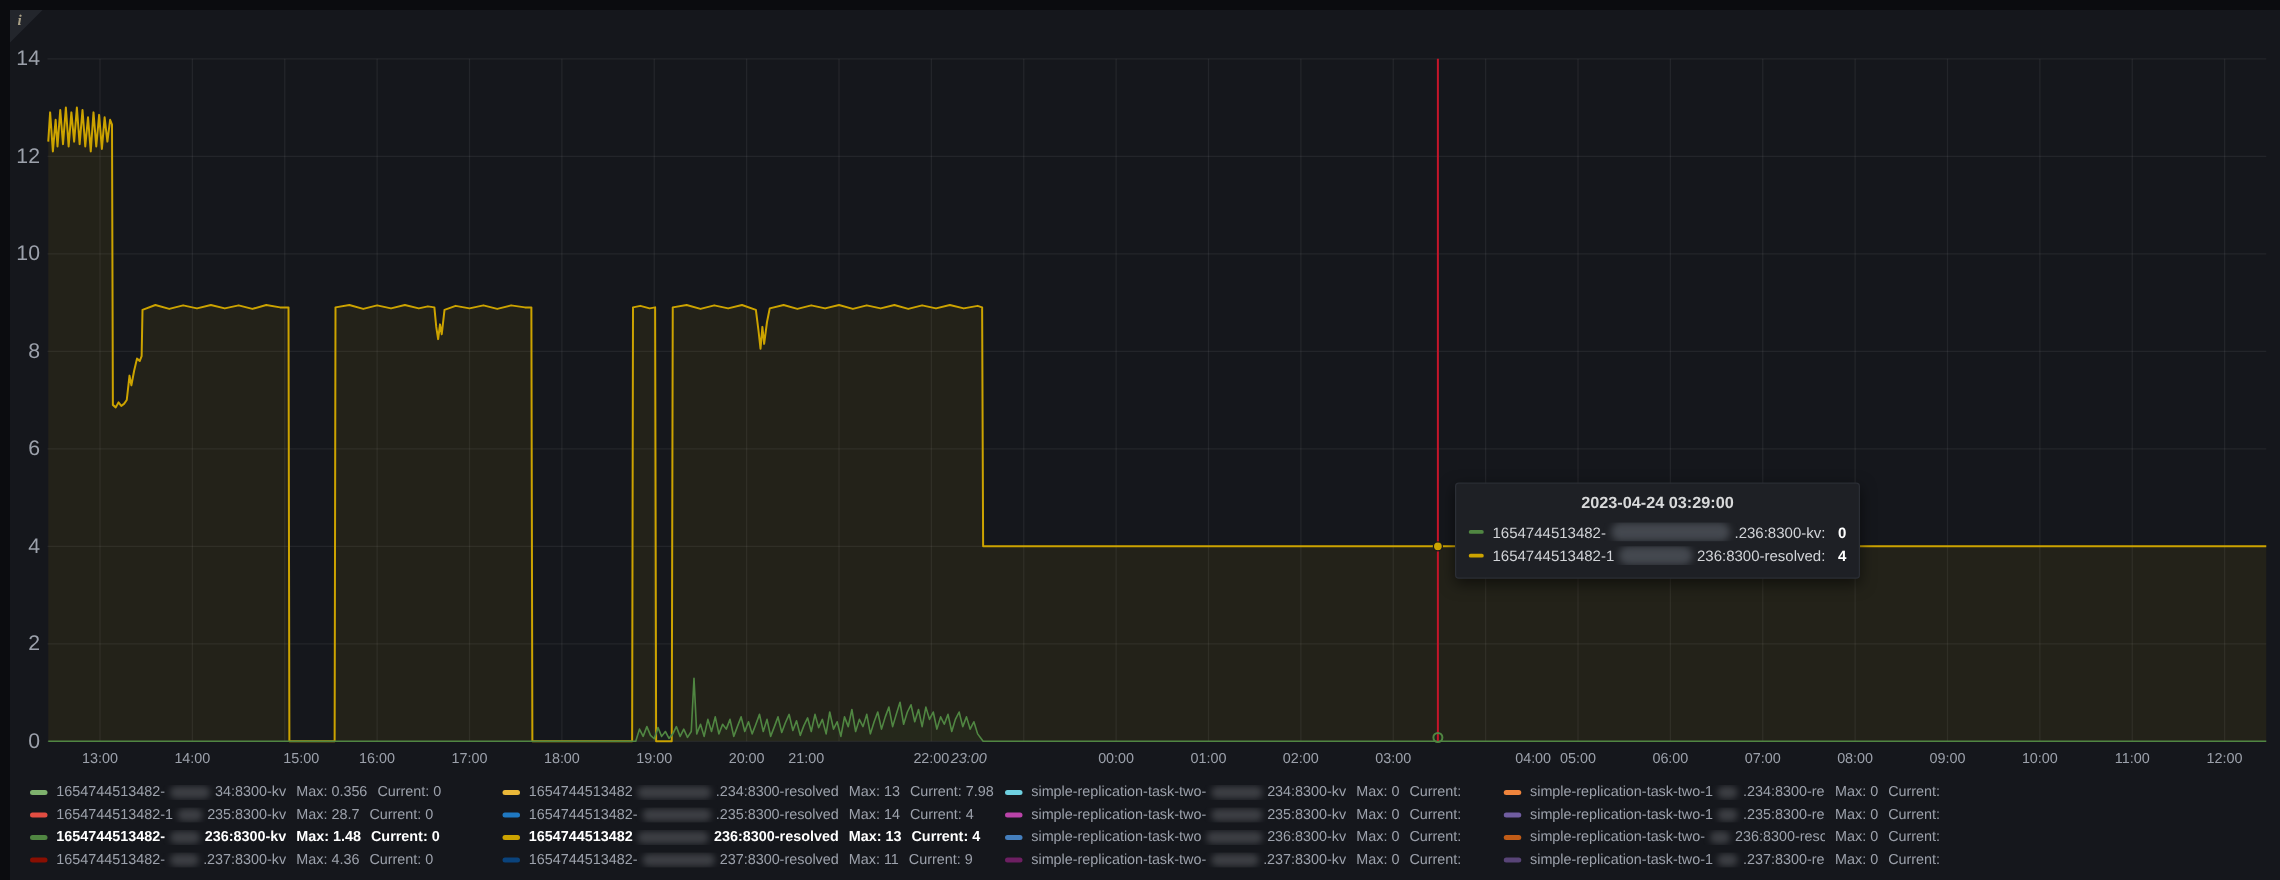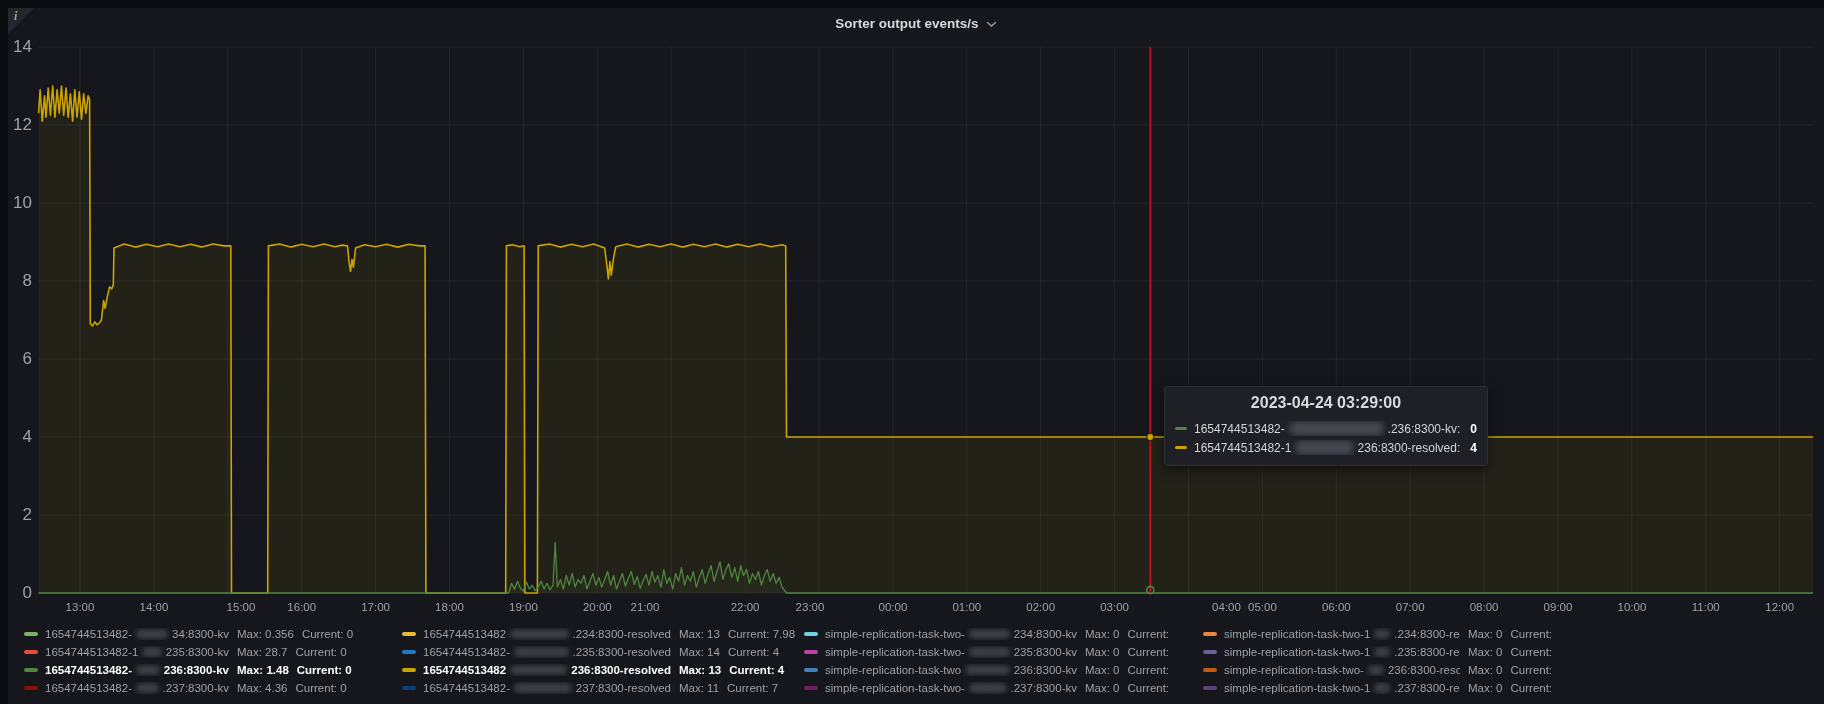--- a/index.html
+++ b/index.html
@@ -22,43 +22,37 @@
       color:#9ca1ab;white-space:nowrap;z-index:3;cursor:pointer;}
   .le.sel{color:#ffffff;font-weight:700;}
   .lm{width:14px;height:4px;border-radius:2px;margin-right:7px;flex:0 0 auto;}
   .ln{display:inline-flex;align-items:center;overflow:hidden;flex:0 0 auto;}
   .lb{height:10px;background:#3d3f44;border-radius:5px;filter:blur(2.5px);
       flex:1 1 auto;min-width:16px;margin:0 4px;}
   .lv{margin-left:8px;}
   .tooltip{position:absolute;left:1164px;top:386px;width:302px;background:#1e2025;
            border:1px solid #2b2e35;border-radius:3px;box-shadow:0 4px 12px rgba(0,0,0,.55);
            padding:7px 10px 8px 10px;z-index:7;}
-  .tt-title{text-align:center;font-size:16px;font-weight:700;color:#d8d9da;margin-bottom:7px;}
+  .tt-title{text-align:center;font-size:13px;font-weight:700;color:#d8d9da;margin-bottom:7px;}
   .tt-row{display:flex;align-items:center;height:19px;font-size:12px;color:#d2d4d8;}
   .tt-mark{width:12px;height:3px;border-radius:2px;margin-right:7px;flex:0 0 auto;}
   .tt-name{display:inline-flex;align-items:center;flex:1 1 auto;overflow:hidden;white-space:nowrap;}
   .tt-blob{height:15px;background:#44484f;border-radius:8px;filter:blur(3px);
            flex:1 1 auto;min-width:40px;margin:0 4px;}
   .tt-val{font-weight:700;color:#ffffff;margin-left:10px;flex:0 0 auto;}
 </style>
 </head>
 <body>
 
 <div class="page">
   <div class="panel"></div>
 
   <div class="info-corner"></div>
   <span class="info-i">i</span>
 
-  <div class="panel-header">
-    <span class="panel-title">Sorter output events/s</span>
-    <svg class="chev" width="11" height="7" viewBox="0 0 11 7">
-      <polyline points="1.5,1.5 5.5,5.2 9.5,1.5" fill="none" stroke="#8e929a" stroke-width="1.6" stroke-linecap="round"></polyline>
-    </svg>
-  </div>
 
   <svg id="chart" width="1824" height="704">
       <line x1="38" x2="1813" y1="593" y2="593" stroke="rgba(204,204,220,0.08)" stroke-width="1"></line>
       <line x1="38" x2="1813" y1="515" y2="515" stroke="rgba(204,204,220,0.08)" stroke-width="1"></line>
       <line x1="38" x2="1813" y1="437" y2="437" stroke="rgba(204,204,220,0.08)" stroke-width="1"></line>
       <line x1="38" x2="1813" y1="359" y2="359" stroke="rgba(204,204,220,0.08)" stroke-width="1"></line>
       <line x1="38" x2="1813" y1="281" y2="281" stroke="rgba(204,204,220,0.08)" stroke-width="1"></line>
       <line x1="38" x2="1813" y1="203" y2="203" stroke="rgba(204,204,220,0.08)" stroke-width="1"></line>
       <line x1="38" x2="1813" y1="125" y2="125" stroke="rgba(204,204,220,0.08)" stroke-width="1"></line>
       <line x1="38" x2="1813" y1="47" y2="47" stroke="rgba(204,204,220,0.08)" stroke-width="1"></line>
@@ -109,21 +103,21 @@
       <div class="xlab" style="left: 80px;">13:00</div>
       <div class="xlab" style="left: 153.9px;">14:00</div>
       <div class="xlab" style="left: 241px;">15:00</div>
       <div class="xlab" style="left: 301.7px;">16:00</div>
       <div class="xlab" style="left: 375.6px;">17:00</div>
       <div class="xlab" style="left: 449.5px;">18:00</div>
       <div class="xlab" style="left: 523.4px;">19:00</div>
       <div class="xlab" style="left: 597.3px;">20:00</div>
       <div class="xlab" style="left: 645px;">21:00</div>
       <div class="xlab" style="left: 745.1px;">22:00</div>
-      <div class="xlab" style="left: 810px;">23:00</div>
+      <div class="xlab" style="left: 775px; font-style: italic;">23:00</div>
       <div class="xlab" style="left: 892.9px;">00:00</div>
       <div class="xlab" style="left: 966.8px;">01:00</div>
       <div class="xlab" style="left: 1040.7px;">02:00</div>
       <div class="xlab" style="left: 1114.6px;">03:00</div>
       <div class="xlab" style="left: 1188.5px; margin-left: 38px;">04:00</div>
       <div class="xlab" style="left: 1262.4px;">05:00</div>
       <div class="xlab" style="left: 1336.3px;">06:00</div>
       <div class="xlab" style="left: 1410.2px;">07:00</div>
       <div class="xlab" style="left: 1484.1px;">08:00</div>
       <div class="xlab" style="left: 1558px;">09:00</div>
@@ -288,21 +282,21 @@
         <span class="lv">Current: 0</span>
       </div>
       <div class="le" style="left: 402px; top: 679px;">
         <span class="lm" style="background:#0A437C"></span>
         <span class="ln" style="width:248px">
           <span>1654744513482-</span>
           <span class="lb"></span>
           <span>237:8300-resolved</span>
         </span>
         <span class="lv">Max: 11</span>
-        <span class="lv">Current: 7</span>
+        <span class="lv">Current: 9</span>
       </div>
       <div class="le" style="left: 804px; top: 679px;">
         <span class="lm" style="background:#6D1F62"></span>
         <span class="ln" style="width:252px">
           <span>simple-replication-task-two-</span>
           <span class="lb"></span>
           <span>.237:8300-kv</span>
         </span>
         <span class="lv">Max: 0</span>
         <span class="lv">Current:</span>

